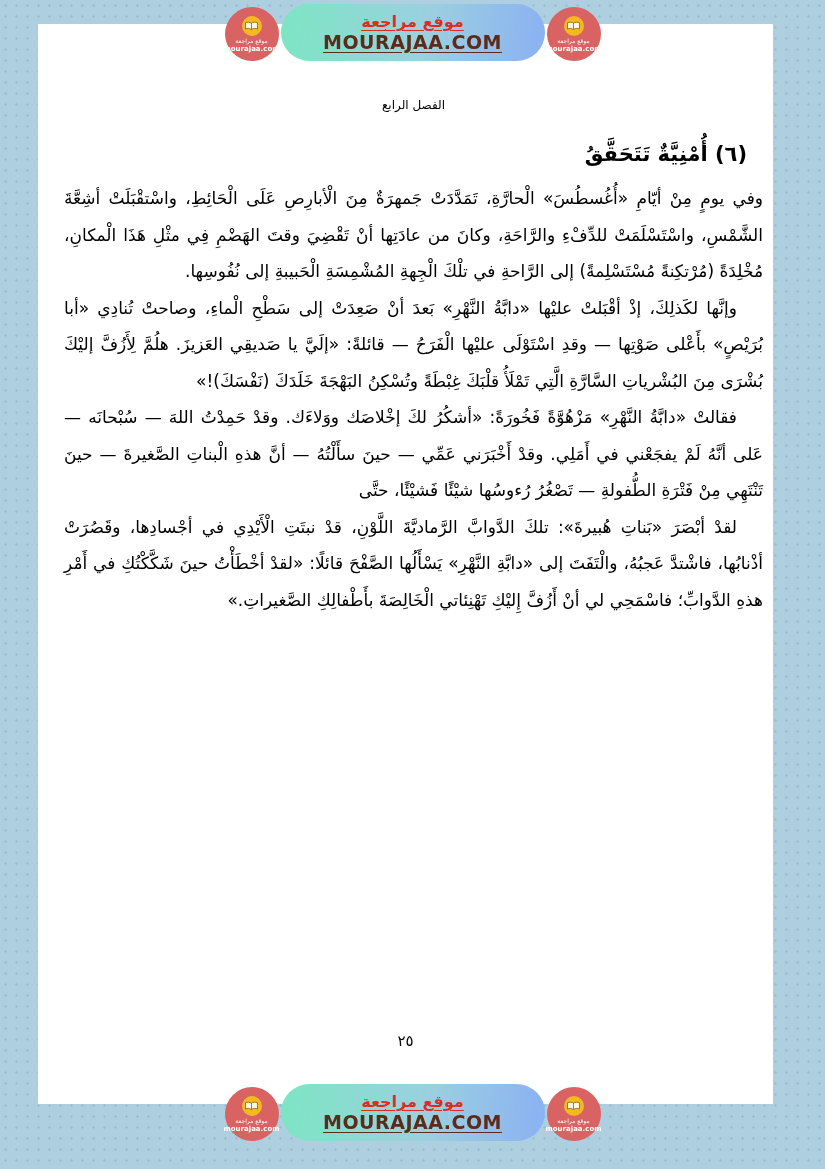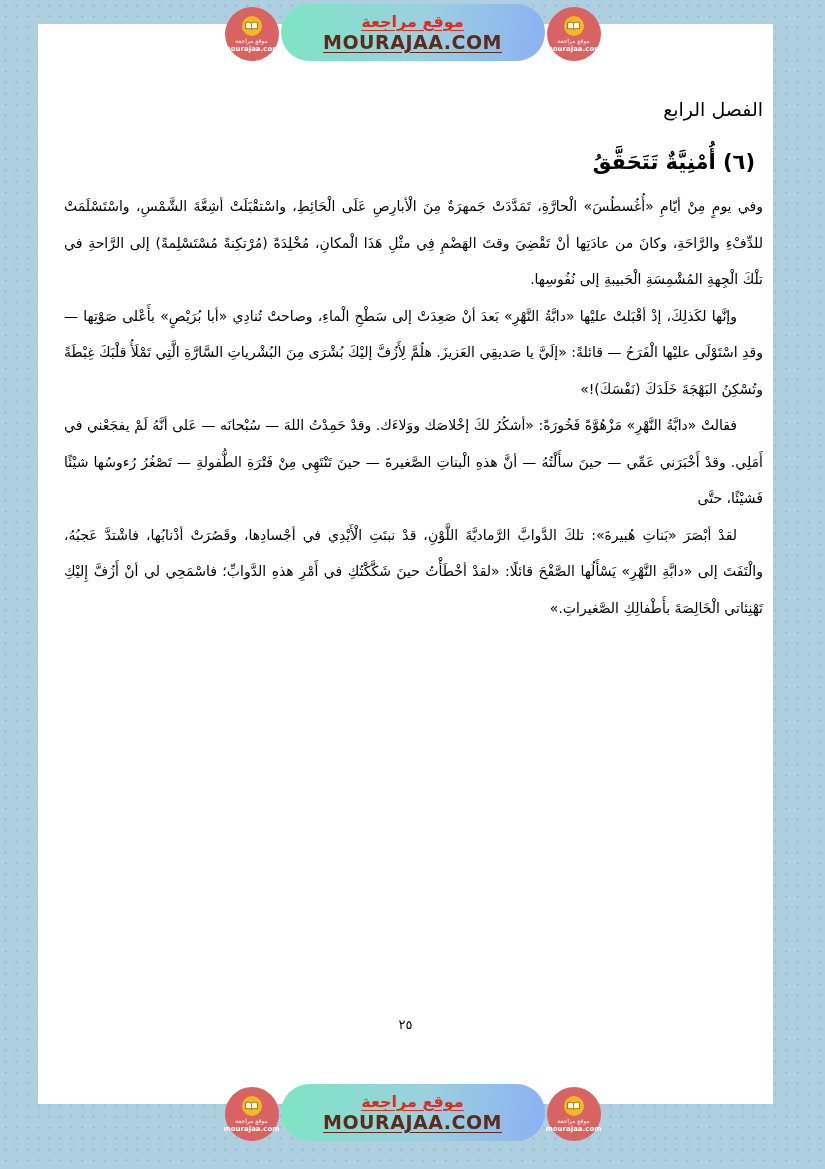--- a/index.html
+++ b/index.html
@@ -45,33 +45,33 @@
     display:flex;align-items:center;justify-content:center;
   }
   .logo .l1{font-size:6px;color:#fff;line-height:7px;direction:rtl;}
   .logo .l2{font-size:7px;color:#fff;line-height:8px;font-weight:bold;}
   
   .content{
     position:relative;height:100%;box-sizing:border-box;
     padding:0 10px 0 26px;direction:rtl;color:#000;
   }
   .chapter{
-    padding-top:74px;font-size:19px;
+    padding-top:74px;text-align:center;font-size:12px;
   }
   h2.heading{
-    font-size:21px;font-weight:bold;margin:30px 8px 14px 0;
+    font-size:21px;font-weight:bold;margin:30px 16px 14px 0;
   }
   h2.heading.second{margin-top:34px;}
   p.body{
-    font-size:14px;line-height:36.5px;text-align:justify;margin:0;
+    font-size:17px;line-height:36.5px;text-align:justify;margin:0;
   }
   p.indent{text-indent:26px;}
   .pagenum{
-    position:absolute;bottom:72px;left:0;right:0;text-align:center;
-    font-size:13px;
+    position:absolute;bottom:54px;left:0;right:0;text-align:center;
+    font-size:15px;
   }
 </style>
 </head>
 <body>
 
 <div class="sheet">
   <div class="content">
 
     <div class="chapter">الفصل الرابع</div>
 

